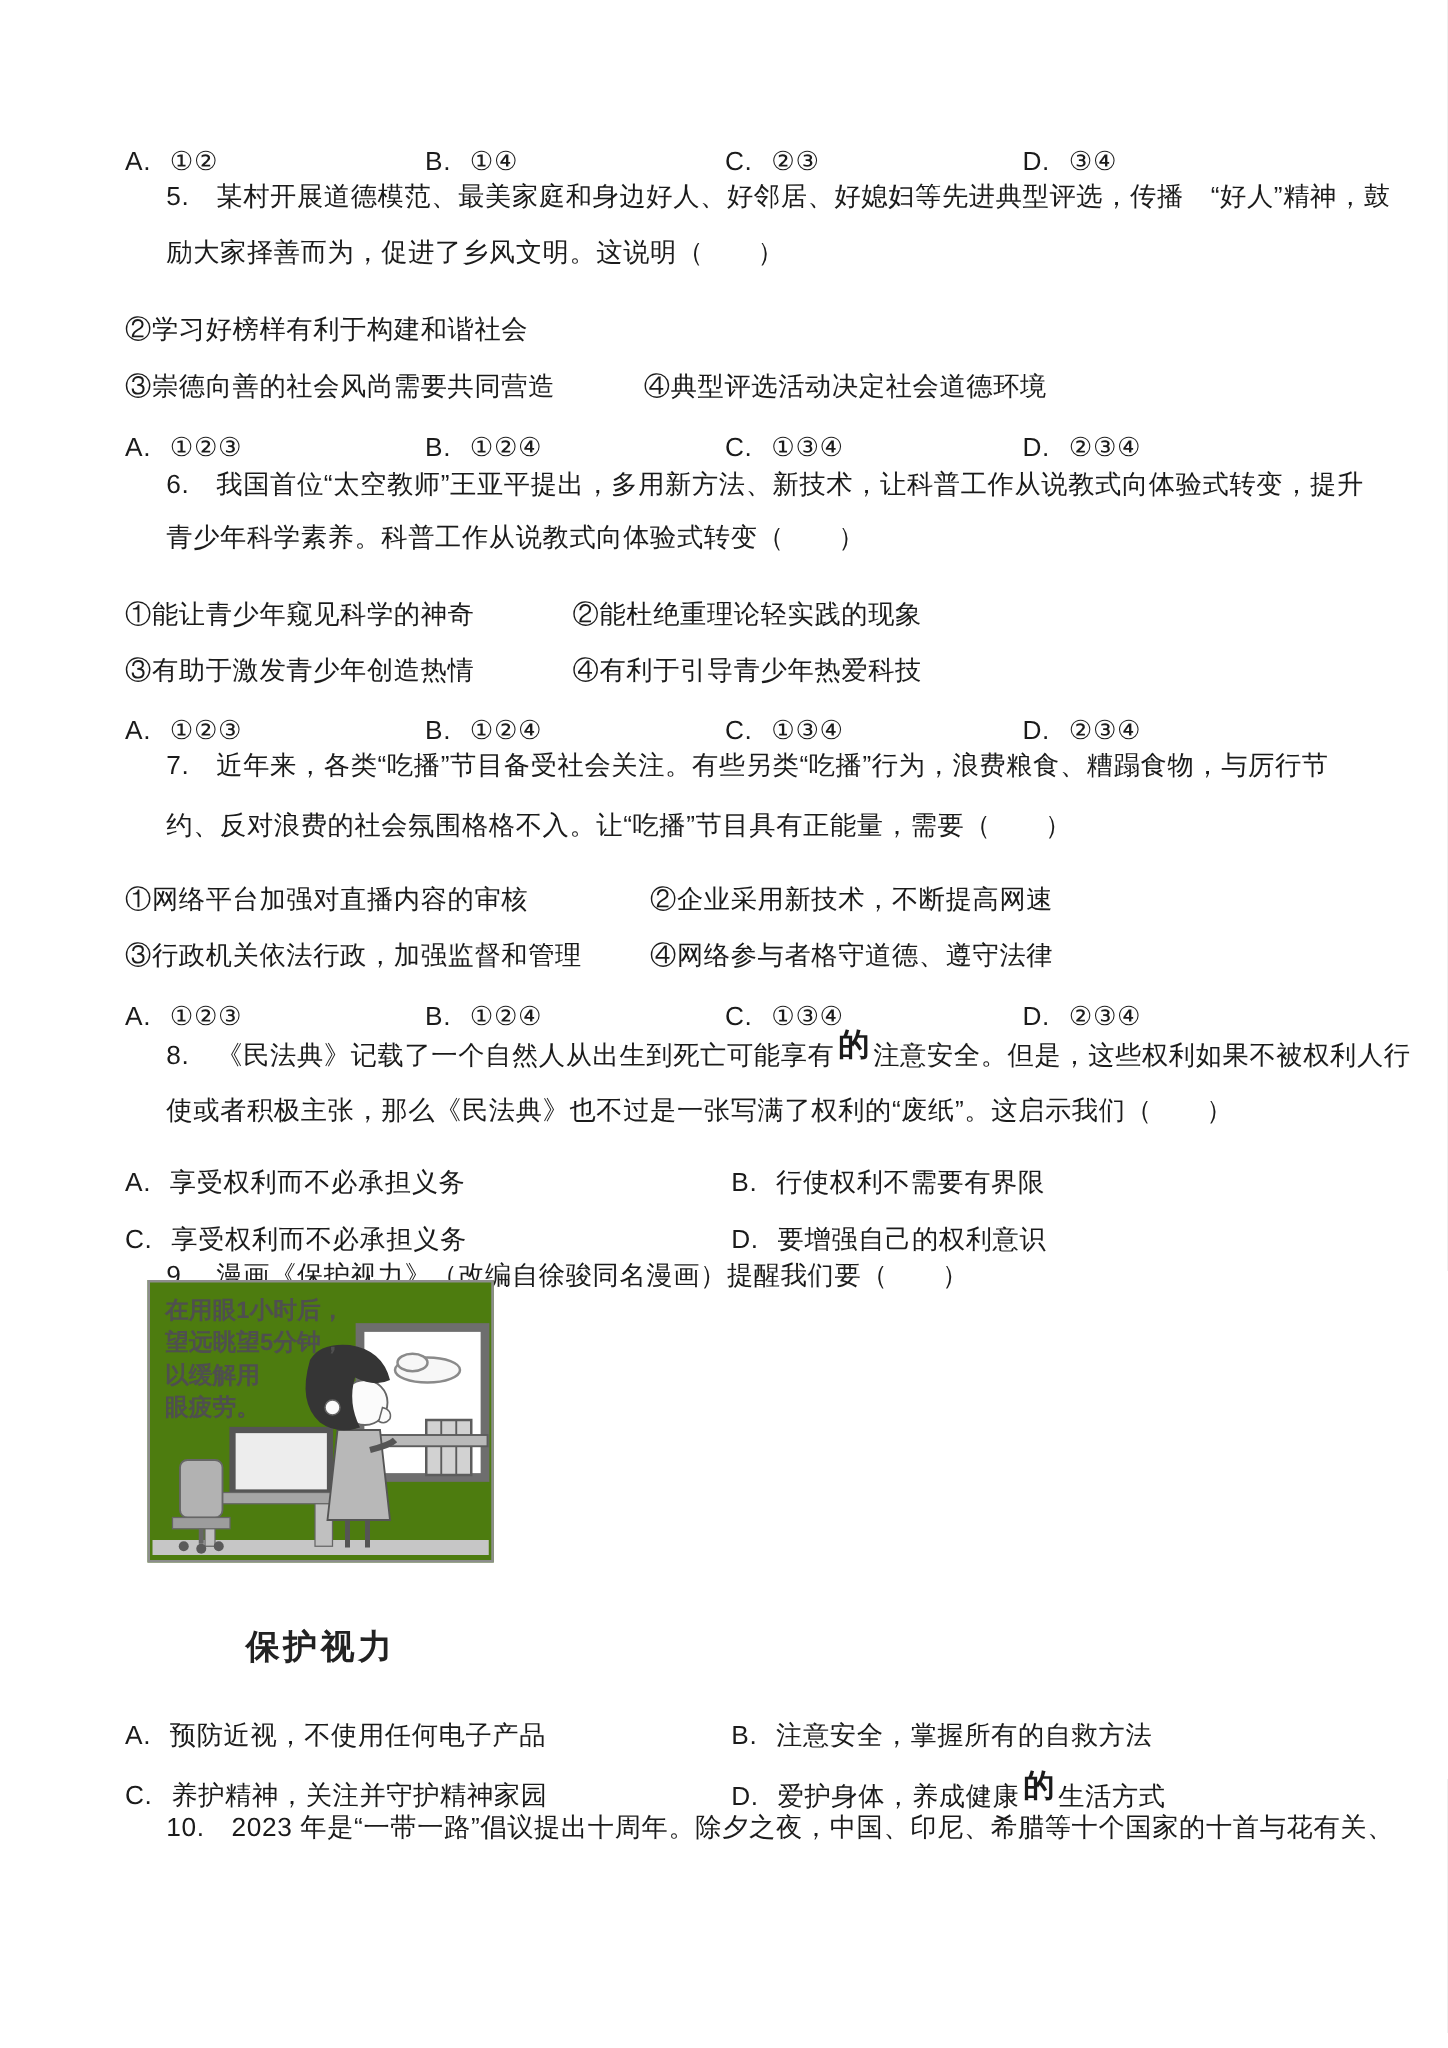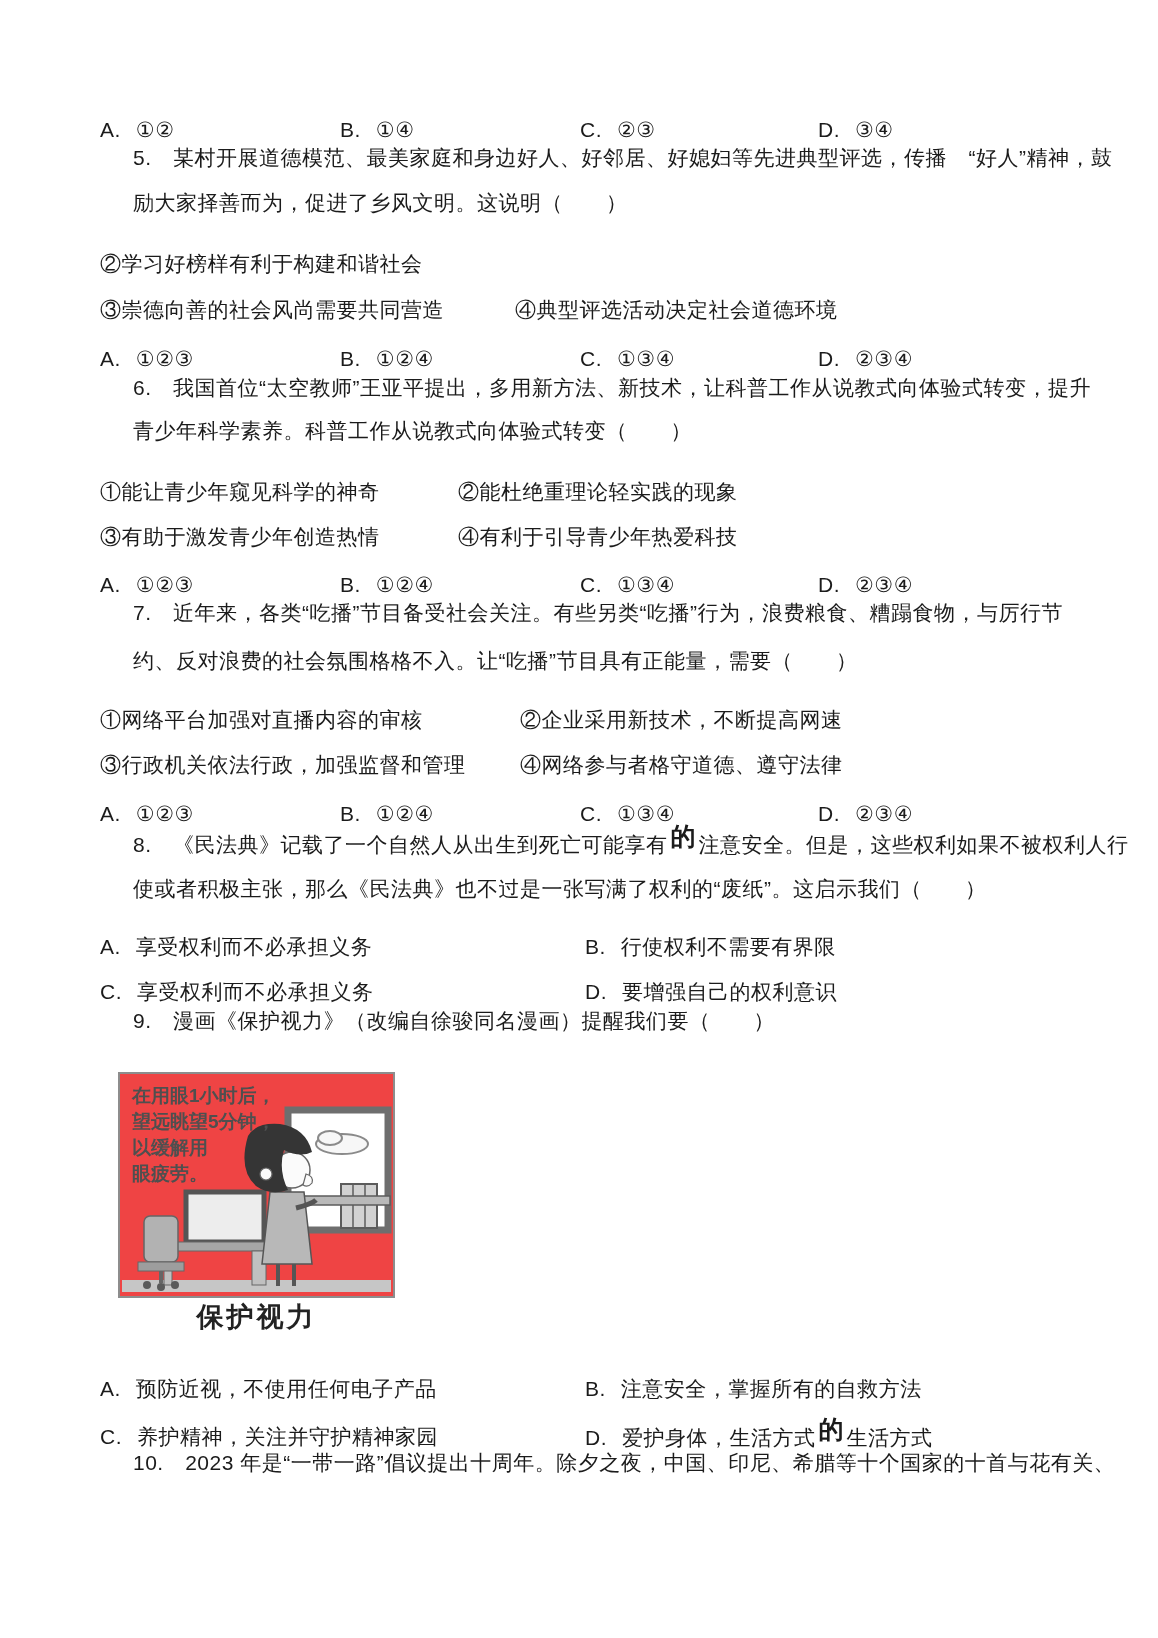--- a/index.html
+++ b/index.html
@@ -30,25 +30,25 @@
     font-weight: 700;
     font-size: 25px;
     position: relative;
     top: -7px;
     margin: 0 3px;
     letter-spacing: 0;
   }
   .comic-box {
     position: absolute;
     left: 118px;
-    top: 1072px;
+    top: 1024px;
     width: 277px;
     height: 226px;
     border: 2px solid #8d8d8d;
-    background: #ef4444;
+    background: #4d7c0f;
     box-sizing: border-box;
     text-decoration: underline;
   }
   .comic-caption {
     position: absolute;
     left: 118px;
     top: 1298px;
     width: 277px;
     height: 38px;
     line-height: 38px;
@@ -186,18 +186,18 @@
     </svg>
   </div>
   <div class="comic-caption">保护视力</div>
 
   <div class="line" style="top:1350px">
     <span class="abs" style="left:100px"><span class="ol">A.</span><span>预防近视，不使用任何电子产品</span></span>
     <span class="abs" style="left:585px"><span class="ol">B.</span><span>注意安全，掌握所有的自救方法</span></span>
   </div>
   <div class="line" style="top:1398px">
     <span class="abs" style="left:100px"><span class="ol">C.</span><span>养护精神，关注并守护精神家园</span></span>
-    <span class="abs" style="left:585px"><span class="ol">D.</span><span>爱护身体，生活方式</span><span class="bold-de">的</span><span>生活方式</span></span>
+    <span class="abs" style="left:585px"><span class="ol">D.</span><span>爱护身体，养成健康</span><span class="bold-de">的</span><span>生活方式</span></span>
   </div>
 
   <div class="line stem" style="top:1440px"><span>10.　2023 年是“一带一路”倡议提出十周年。除夕之夜，中国、印尼、希腊等十个国家的十首与花有关、</span></div>
 
 </div>
 
 </body></html>

